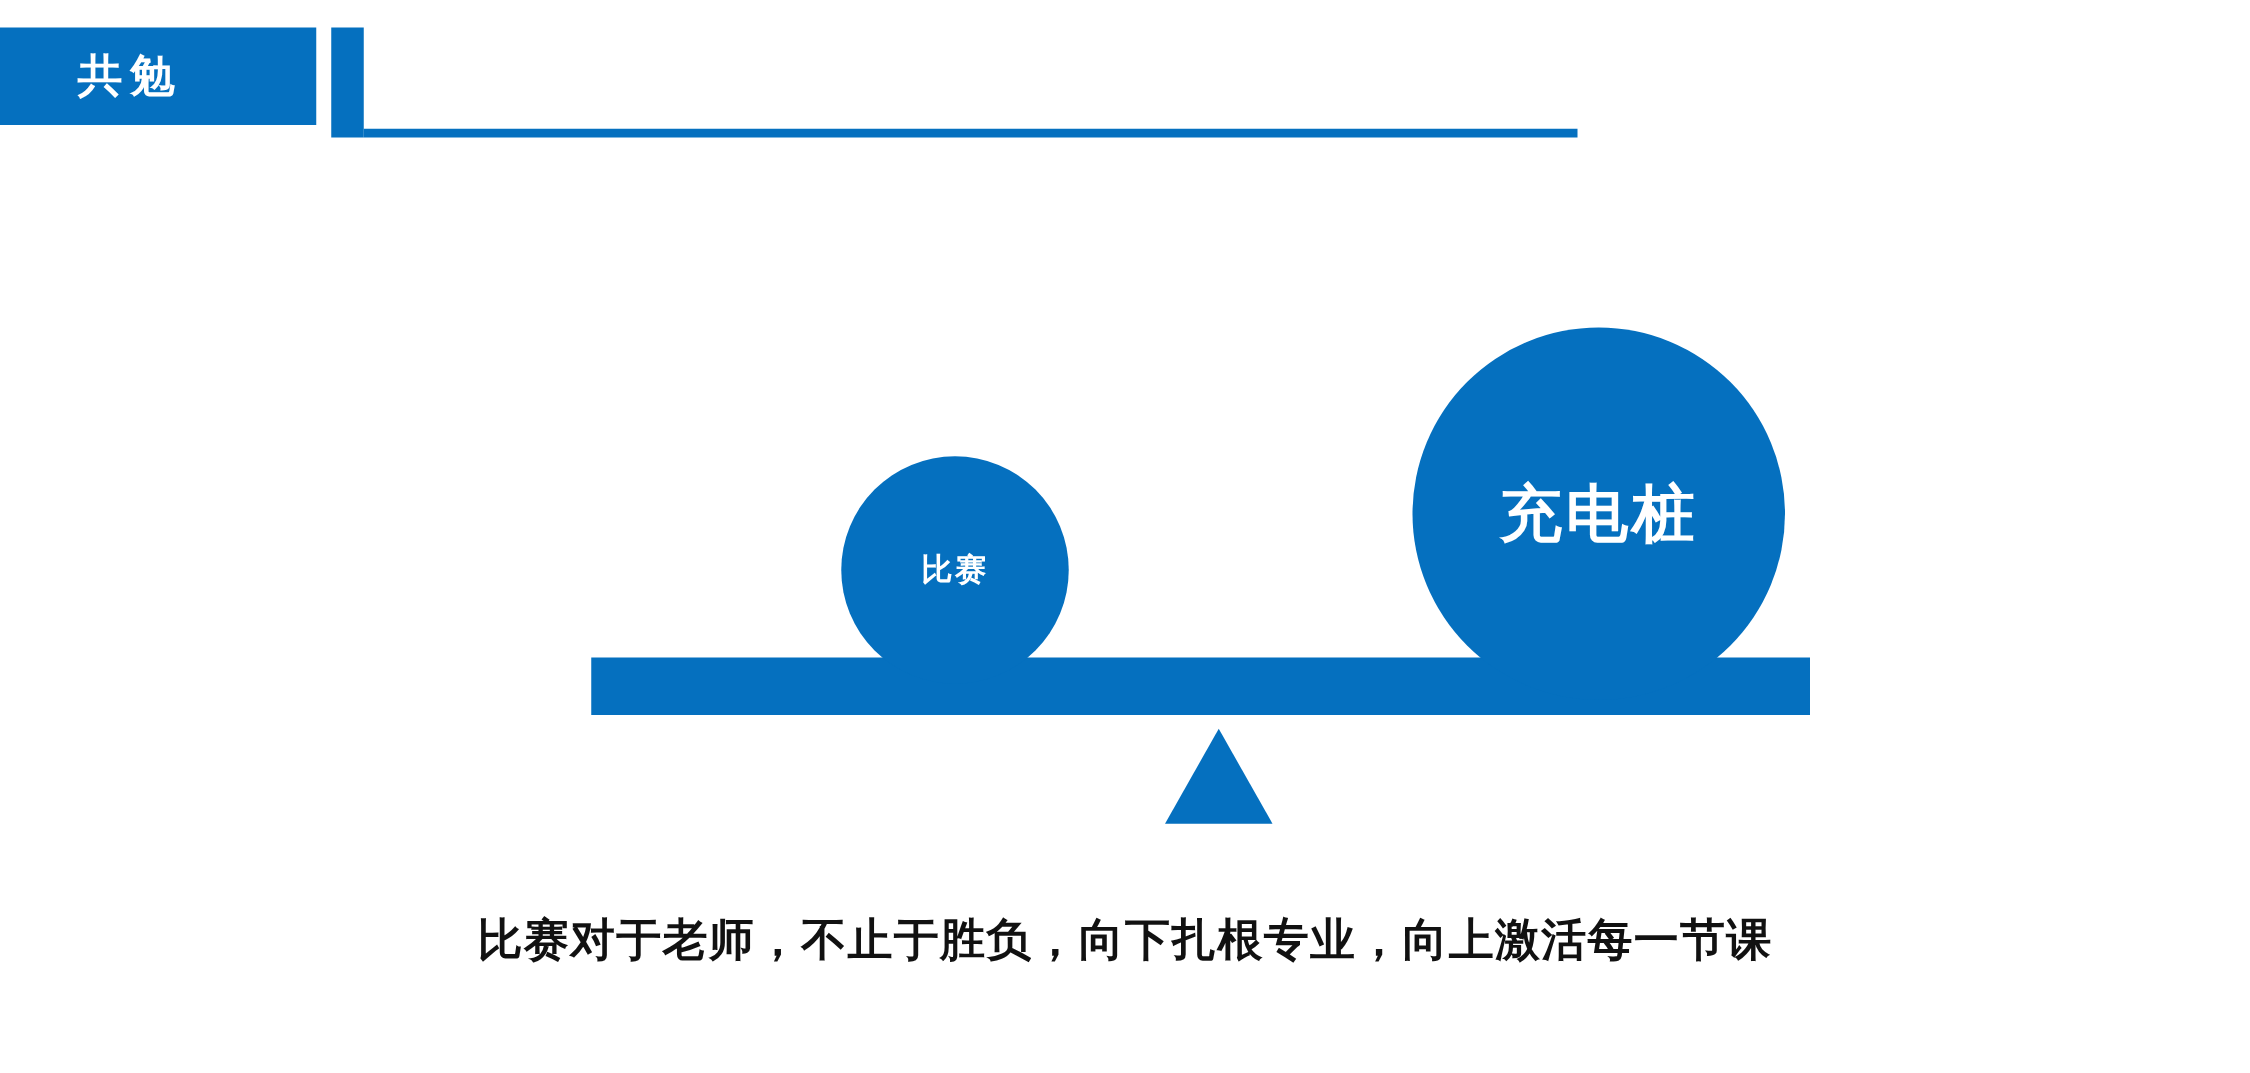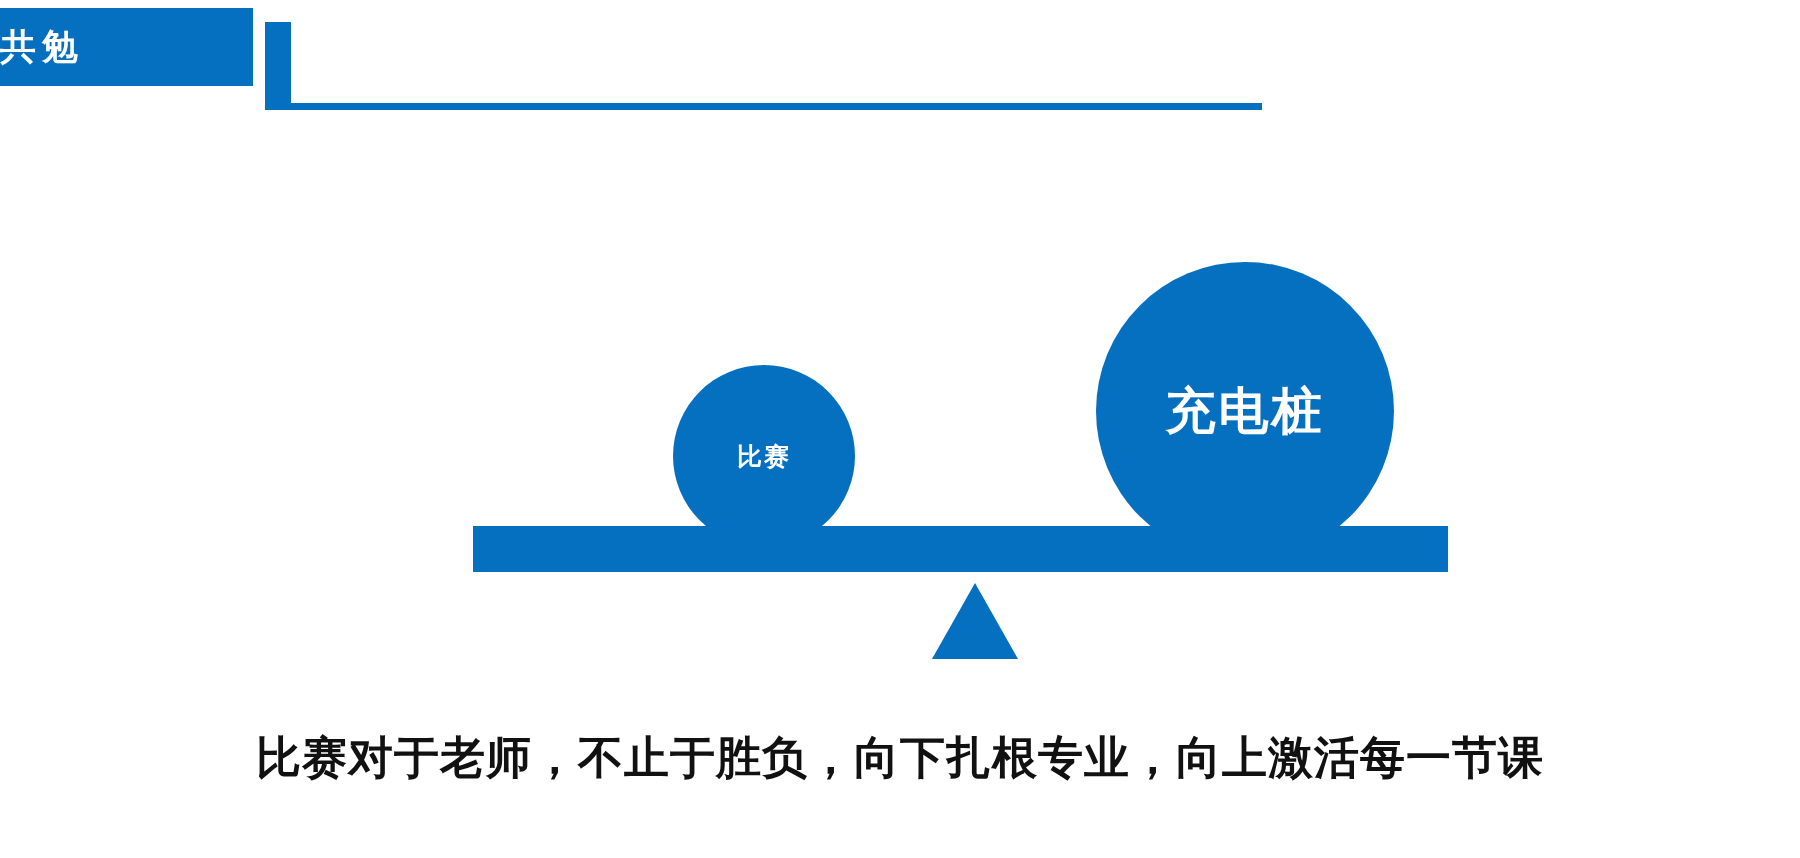--- a/index.html
+++ b/index.html
@@ -16,27 +16,28 @@
     width: 1800px;
     height: 858px;
     background: #ffffff;
     overflow: hidden;
   }
 
   
   .header-block {
     position: absolute;
     left: 0;
-    top: 8px;
+    top: 22px;
     width: 253px;
     height: 78px;
     background: #0570bf;
     display: flex;
     align-items: center;
     box-sizing: border-box;
+    padding-left: 62px;
   }
   .header-title {
     color: #ffffff;
     font-size: 36px;
     font-weight: bold;
     letter-spacing: 6px;
     line-height: 1;
     white-space: nowrap;
   }
   .header-accent-bar {
@@ -96,36 +97,36 @@
   }
   .bubble-small {
     left: 673px;
     top: 365px;
     width: 182px;
     height: 182px;
     font-size: 25px;
     letter-spacing: 2px;
   }
   .bubble-large {
-    left: 1096px;
+    left: 1130px;
     top: 262px;
     width: 298px;
     height: 298px;
     font-size: 50px;
     letter-spacing: 3px;
   }
 
   
   .caption {
     position: absolute;
     left: 0;
     top: 728px;
     width: 1800px;
     text-align: center;
-    font-size: 45px;
+    font-size: 36px;
     font-weight: bold;
     color: #111111;
     letter-spacing: 1px;
     white-space: nowrap;
   }
 </style>
 </head>
 <body>
 
 <div id="slide">

